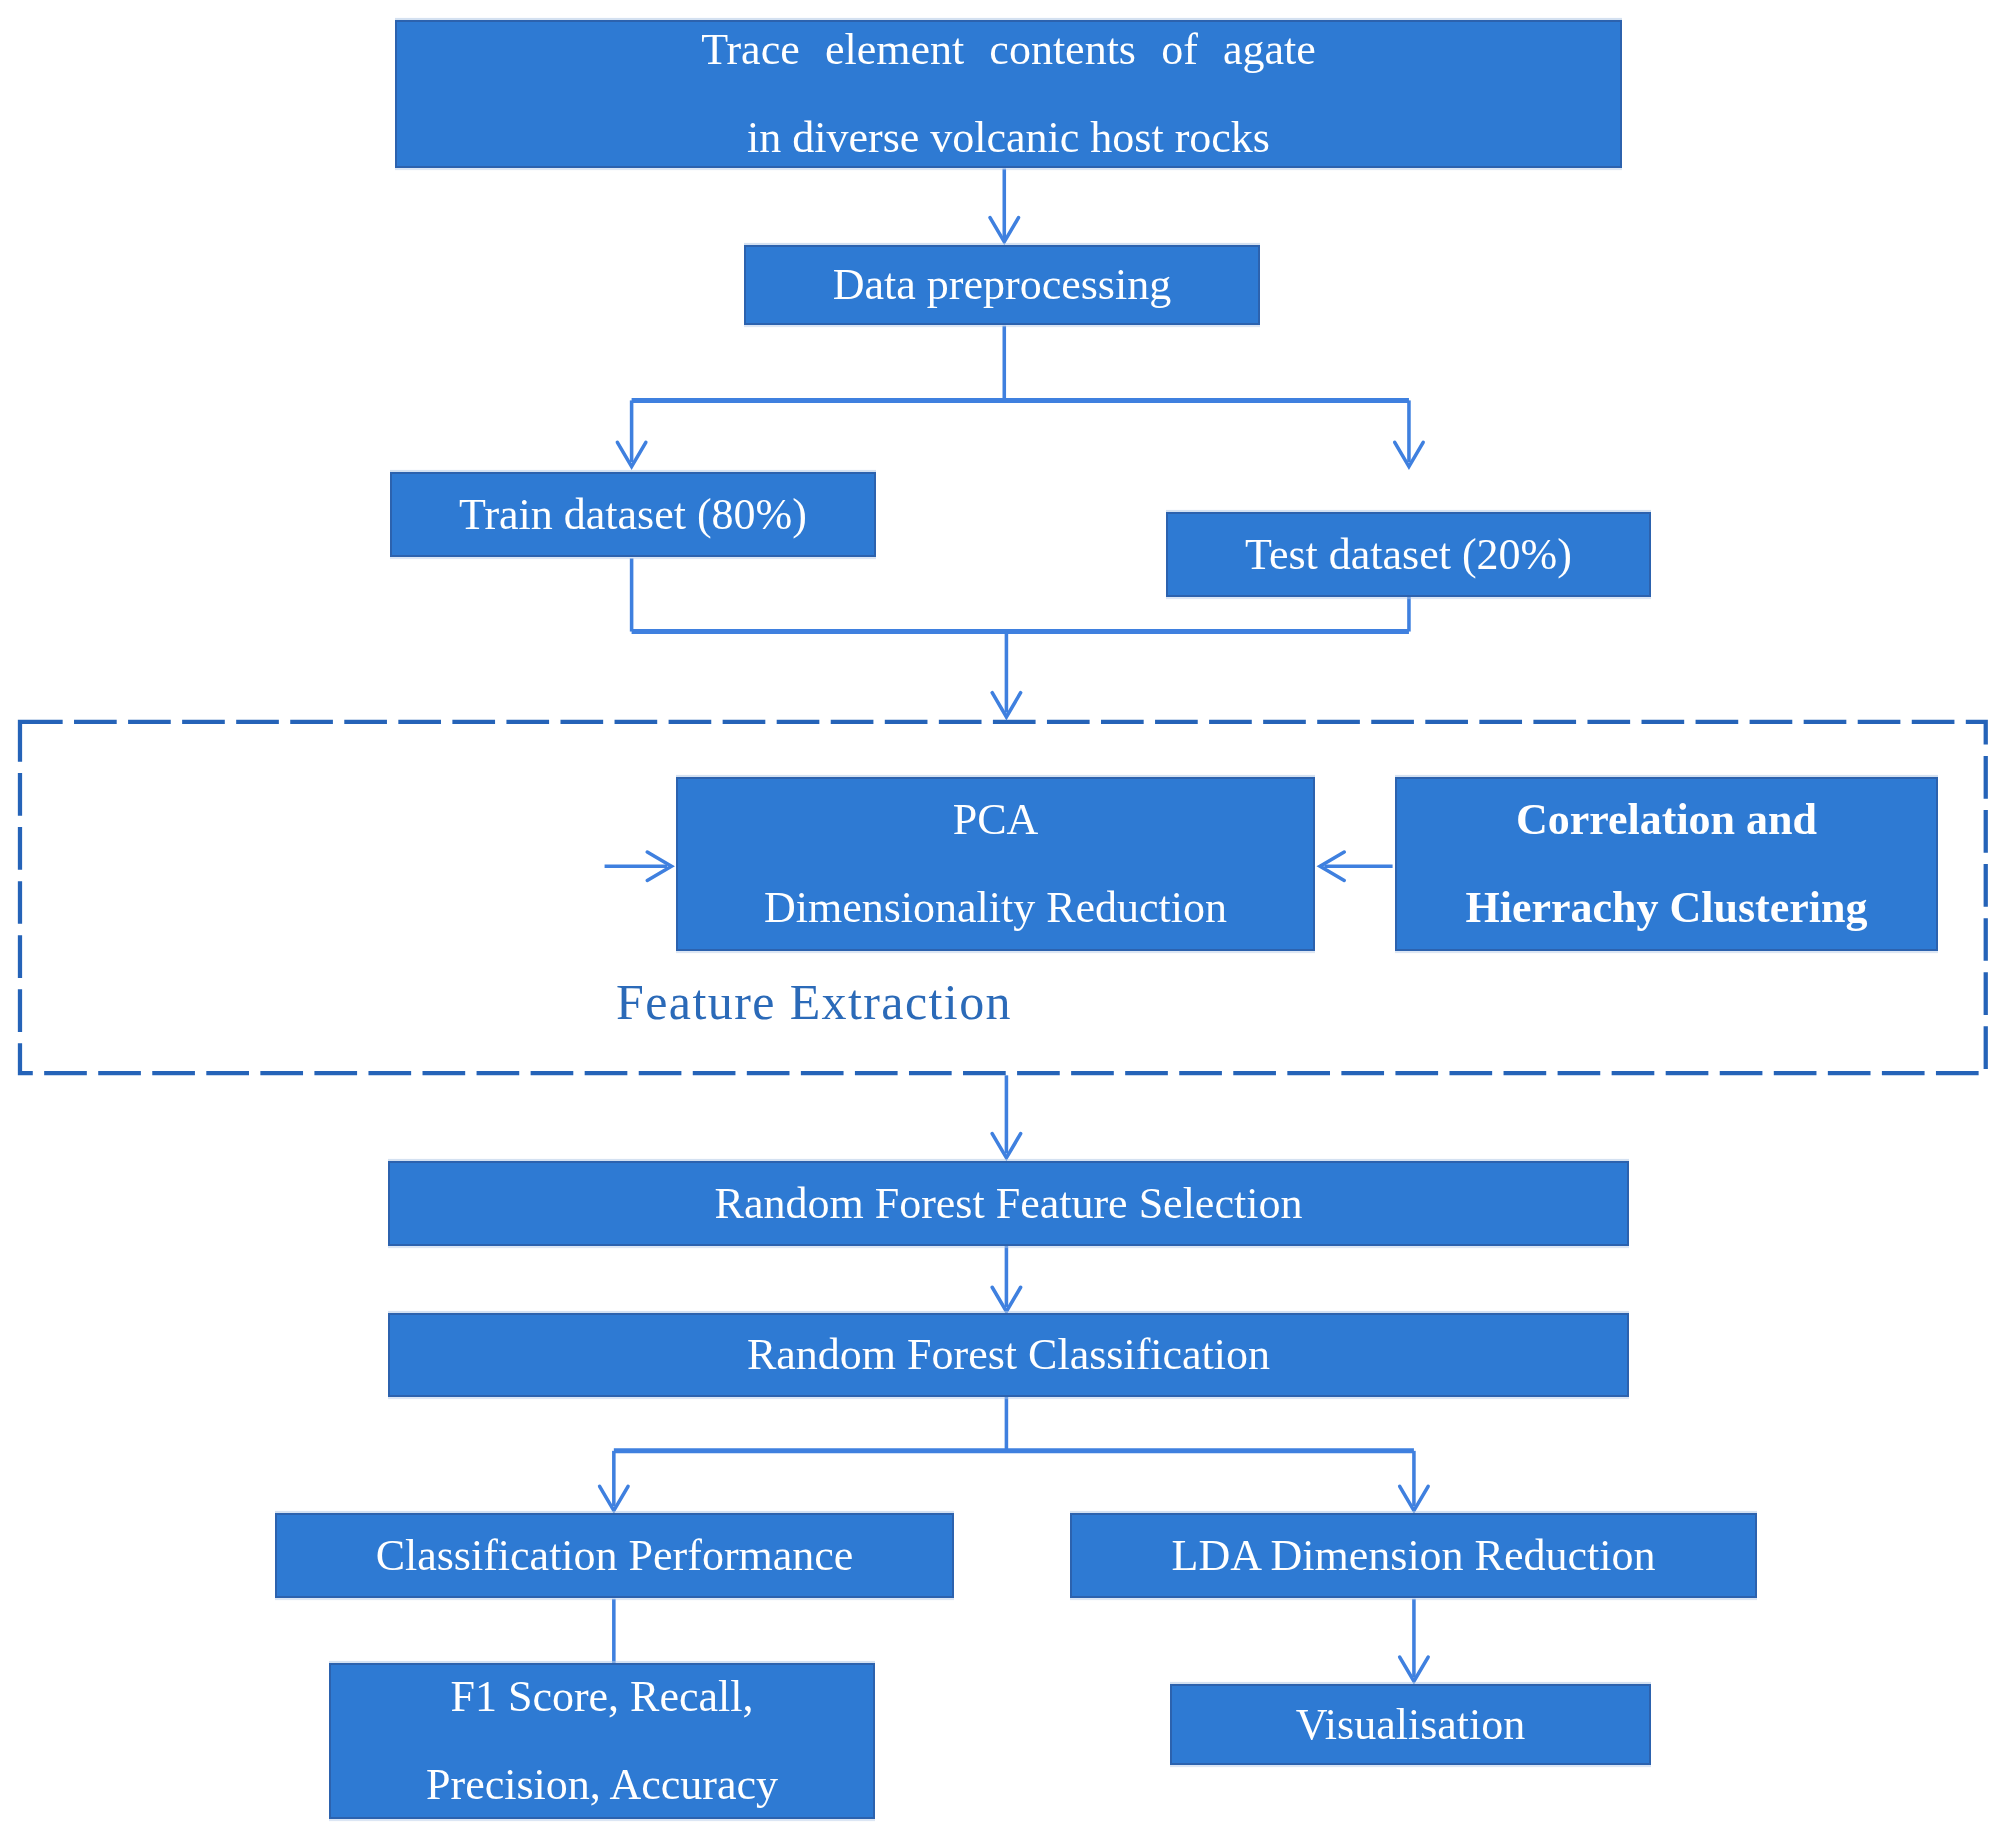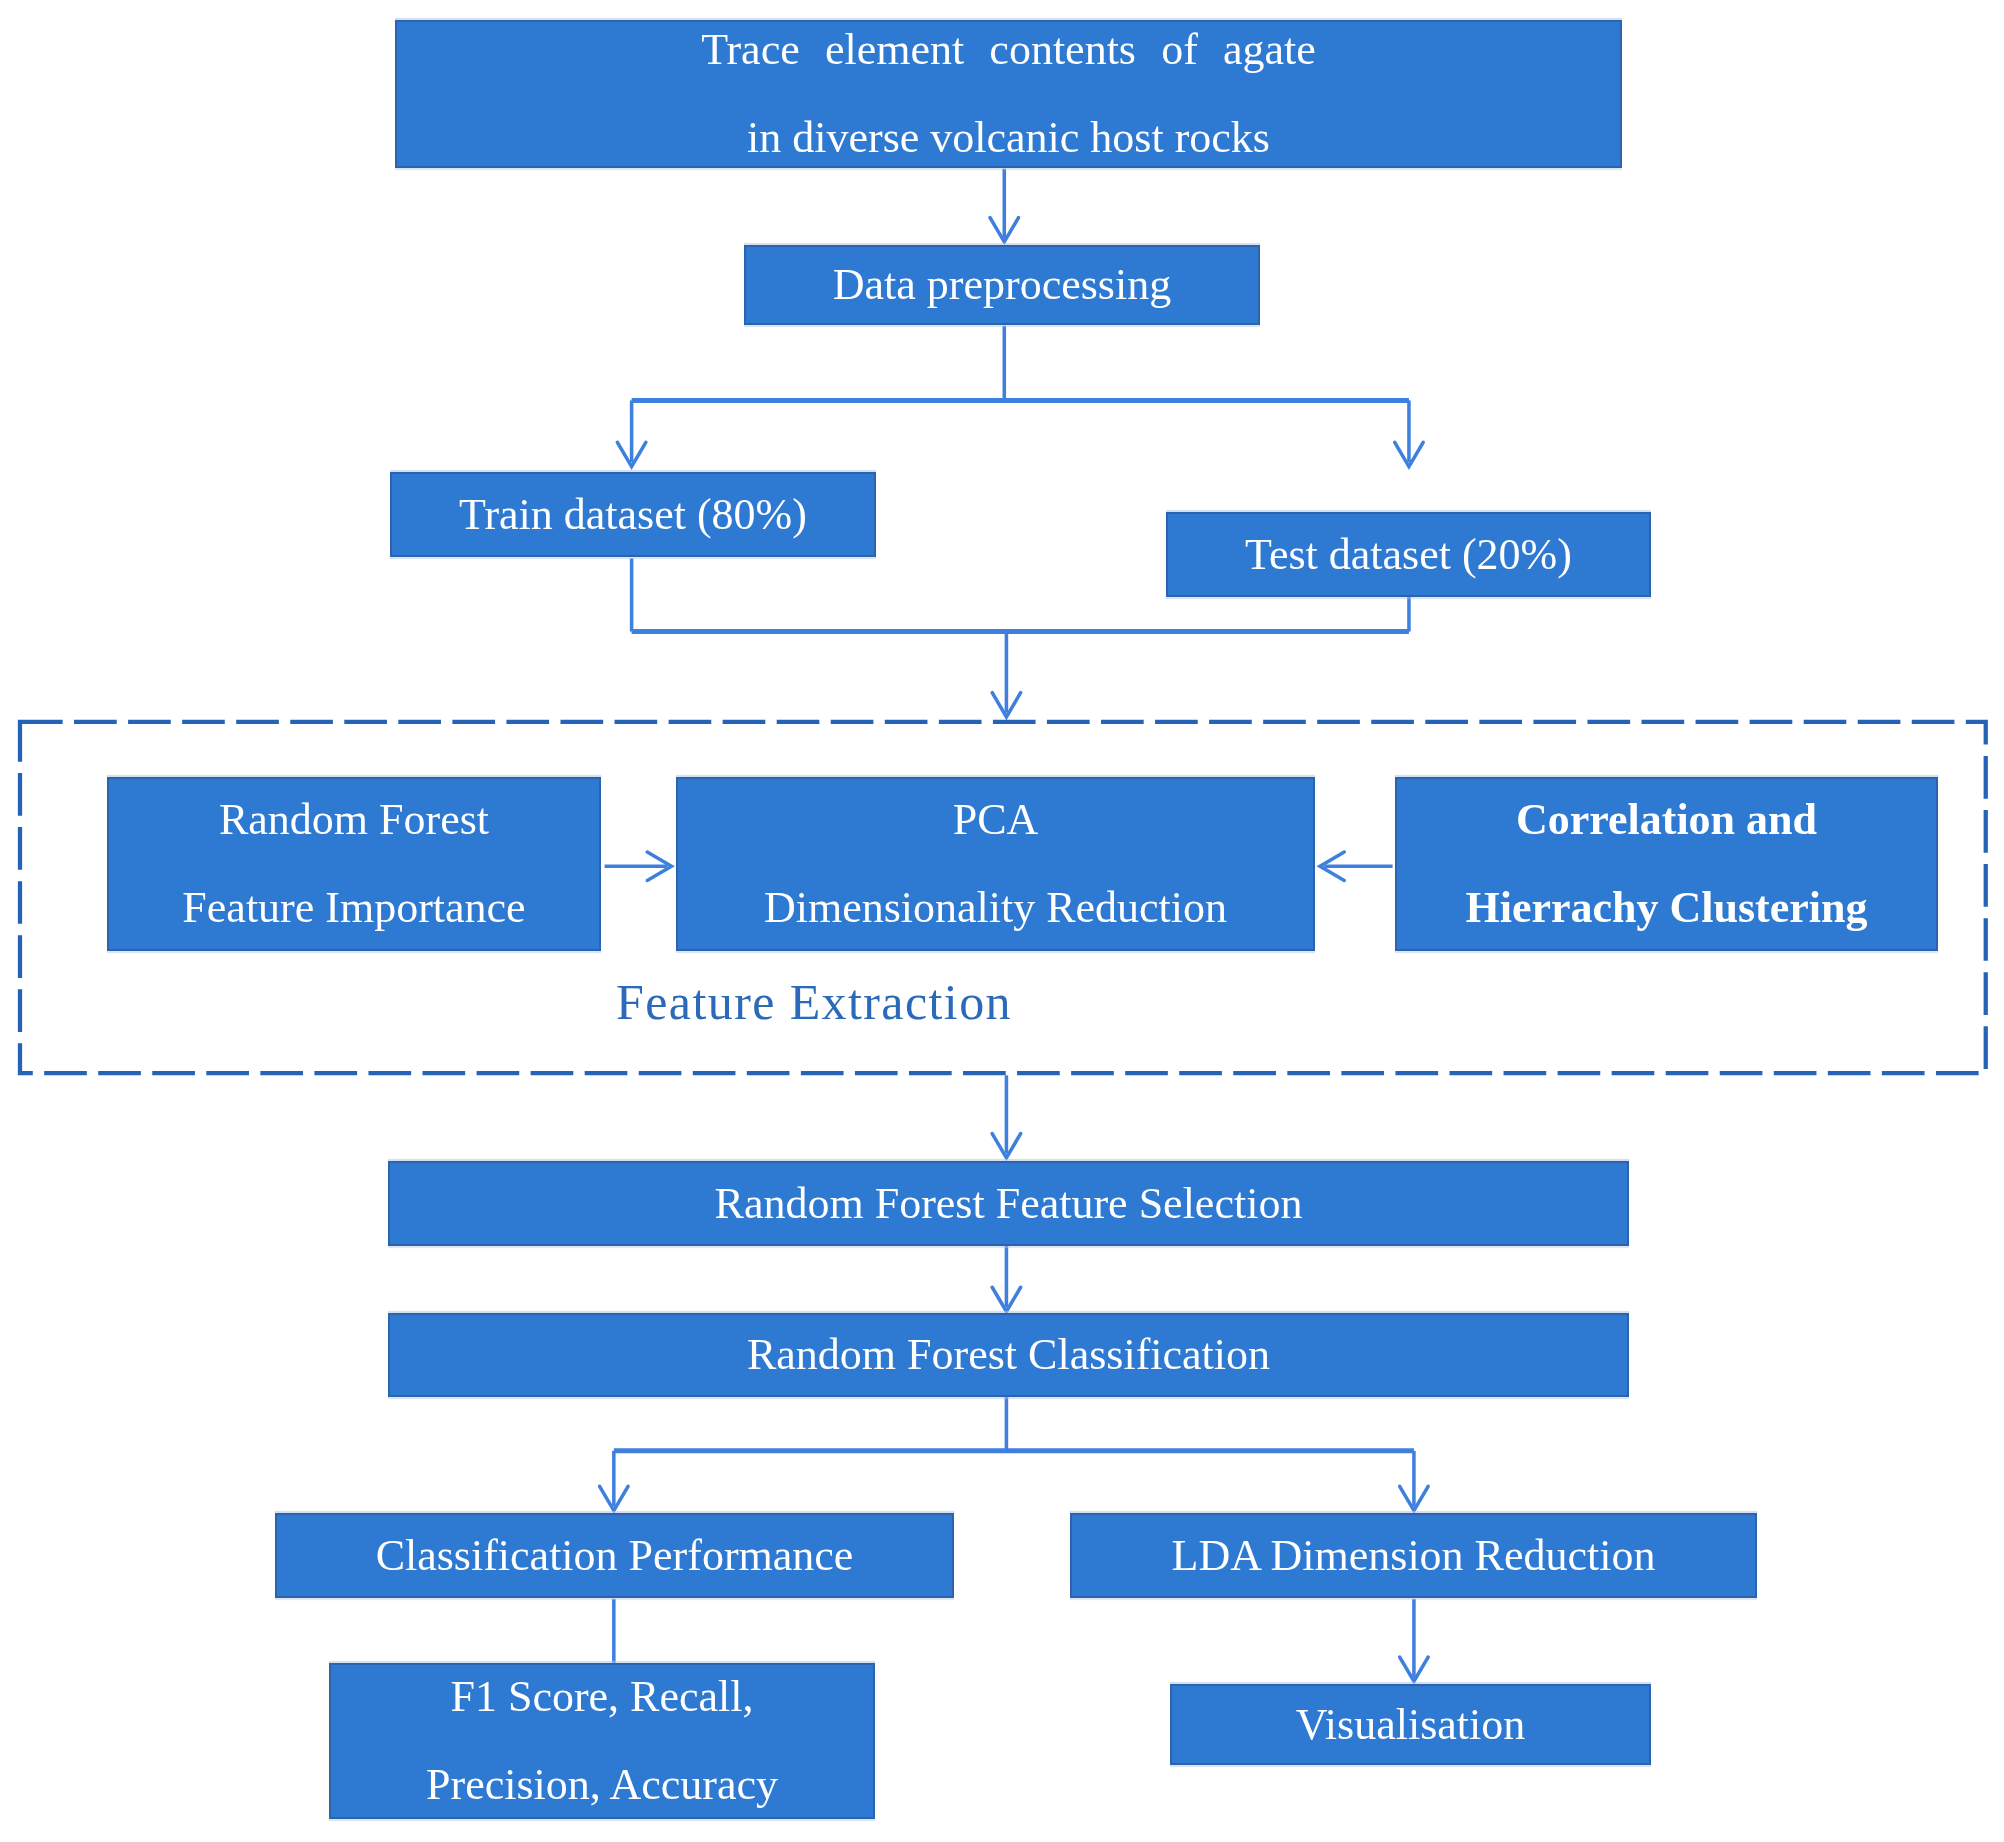--- a/index.html
+++ b/index.html
@@ -147,24 +147,20 @@
   </div>
 
   <div class="node n-train">
     <span>Train dataset (80%)</span>
   </div>
 
   <div class="node n-test">
     <span>Test dataset (20%)</span>
   </div>
 
-  <div class="node n-rf-importance">
-    <span>Random Forest</span>
-    <span>Feature Importance</span>
-  </div>
 
   <div class="node n-pca">
     <span>PCA</span>
     <span>Dimensionality Reduction</span>
   </div>
 
   <div class="node n-correlation">
     <span>Correlation and</span>
     <span>Hierrachy Clustering</span>
   </div>

